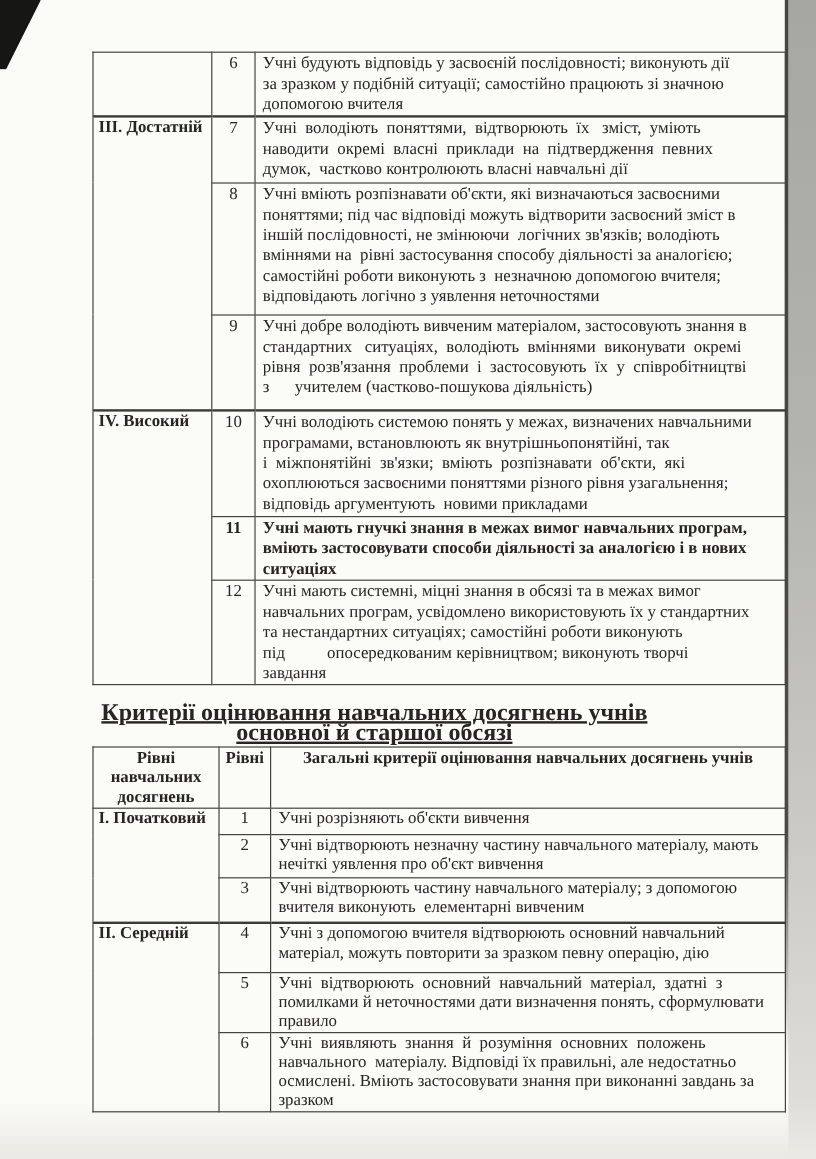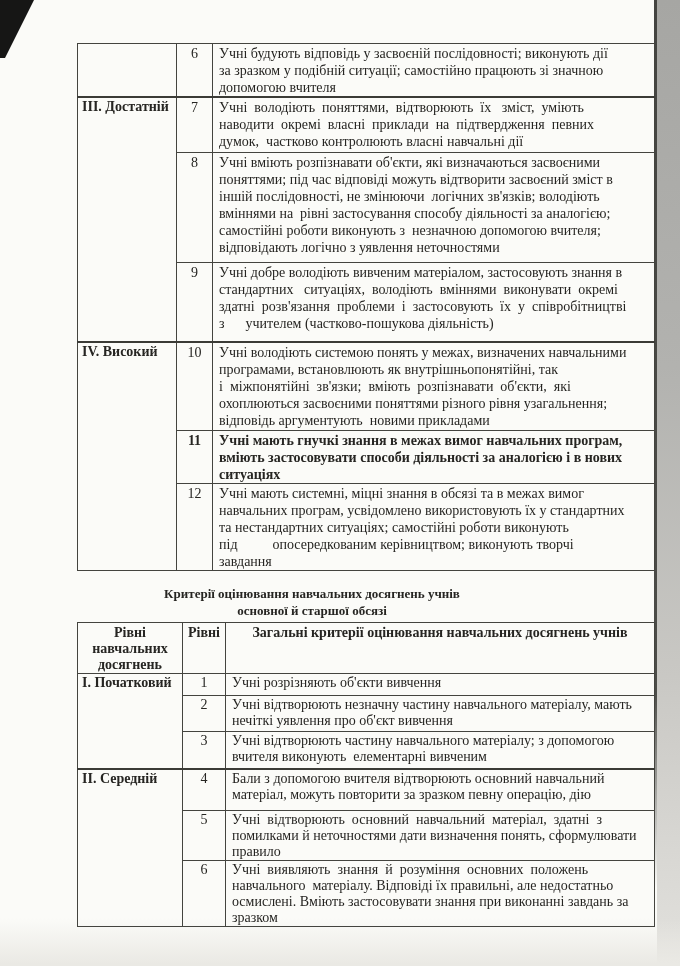--- a/index.html
+++ b/index.html
@@ -44,21 +44,21 @@
   #table2 col.c-level{width:105px;} #table2 col.c-score{width:43px;}  #table2 col.c-desc{width:429px;}
   .doc-table td.level{font-weight:bold;padding:1px 2px 0 4px;line-height:16px;}
   .doc-table td.score{text-align:center;padding-top:1px;}
   .doc-table td.desc{padding:1px 3px 0 6px;}
   .doc-table .line{white-space:pre-wrap;}
   #table2 th{font-weight:bold;text-align:center;padding:2px 2px 0 2px;line-height:16px;height:33px;}
   #table2 th.crit-h{vertical-align:top;font-family:Liberation Serif, serif;}
   
   .caption{
     position:absolute;left:77px;top:586px;width:470px;
-    text-align:center;font-weight:bold;font-size:13px;line-height:16.5px;
+    text-align:center;font-weight:bold;font-size:20px;line-height:16.5px;text-decoration:underline;
   }
 </style>
 </head>
 <body>
 
 <div class="page">
 
   <div class="corner-artifact"></div>
   <div class="edge-band"></div>
   <div class="edge-line"></div>
@@ -98,21 +98,21 @@
             <div class="line">вміннями на  рівні застосування способу діяльності за аналогією;</div>
             <div class="line">самостійні роботи виконують з  незначною допомогою вчителя;</div>
             <div class="line">відповідають логічно з уявлення неточностями</div>
           </td>
         </tr>
         <tr style="height: 80px;">
           <td class="score">9</td>
           <td class="desc">
             <div class="line">Учні добре володіють вивченим матеріалом, застосовують знання в</div>
             <div class="line">стандартних   ситуаціях,  володіють  вміннями  виконувати  окремі</div>
-            <div class="line">здатні  розв'язання  проблеми  і  застосовують  їх  у  співробітництві</div>
+            <div class="line">рівня  розв'язання  проблеми  і  застосовують  їх  у  співробітництві</div>
             <div class="line">з      учителем (частково-пошукова діяльність)</div>
           </td>
         </tr>
         <tr class="group-start" style="height: 88px;">
           <td class="level" rowspan="3">IV. Високий</td>
           <td class="score">10</td>
           <td class="desc">
             <div class="line">Учні володіють системою понять у межах, визначених навчальними</div>
             <div class="line">програмами, встановлюють як внутрішньопонятійні, так</div>
             <div class="line">і  міжпонятійні  зв'язки;  вміють  розпізнавати  об'єкти,  які</div>
@@ -181,21 +181,21 @@
           <td class="score">3</td>
           <td class="desc">
             <div class="line">Учні відтворюють частину навчального матеріалу; з допомогою</div>
             <div class="line">вчителя виконують  елементарні вивченим</div>
           </td>
         </tr>
         <tr class="group-start" style="height: 42px; margin-left: 25px;">
           <td class="level" rowspan="3">ІІ. Середній</td>
           <td class="score">4</td>
           <td class="desc">
-            <div class="line">Бали з допомогою вчителя відтворюють основний навчальний</div>
+            <div class="line">Учні з допомогою вчителя відтворюють основний навчальний</div>
             <div class="line">матеріал, можуть повторити за зразком певну операцію, дію</div>
           </td>
         </tr>
         <tr style="height: 48px;">
           <td class="score">5</td>
           <td class="desc">
             <div class="line">Учні  відтворюють  основний  навчальний  матеріал,  здатні  з</div>
             <div class="line">помилками й неточностями дати визначення понять, сформулювати</div>
             <div class="line">правило</div>
           </td>

